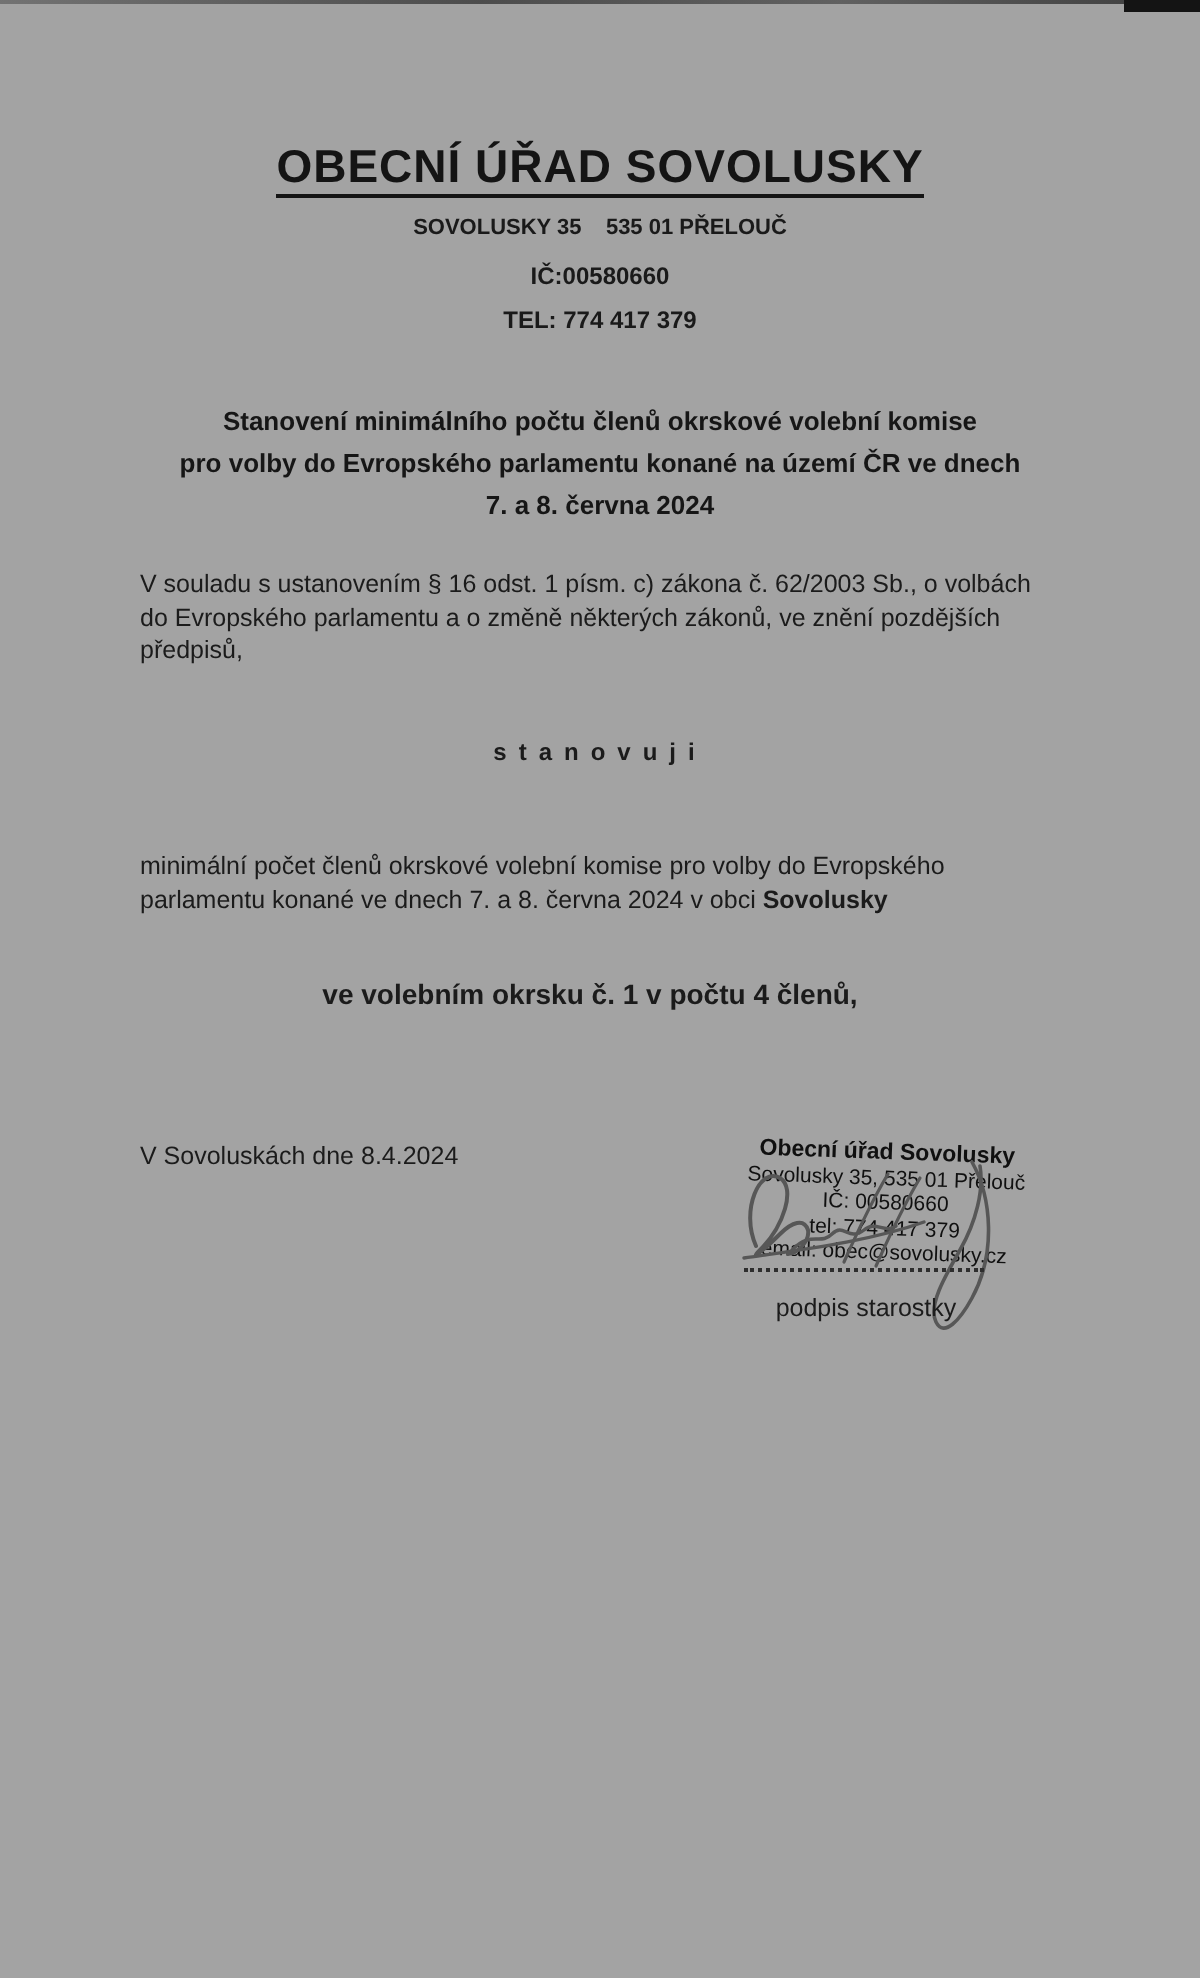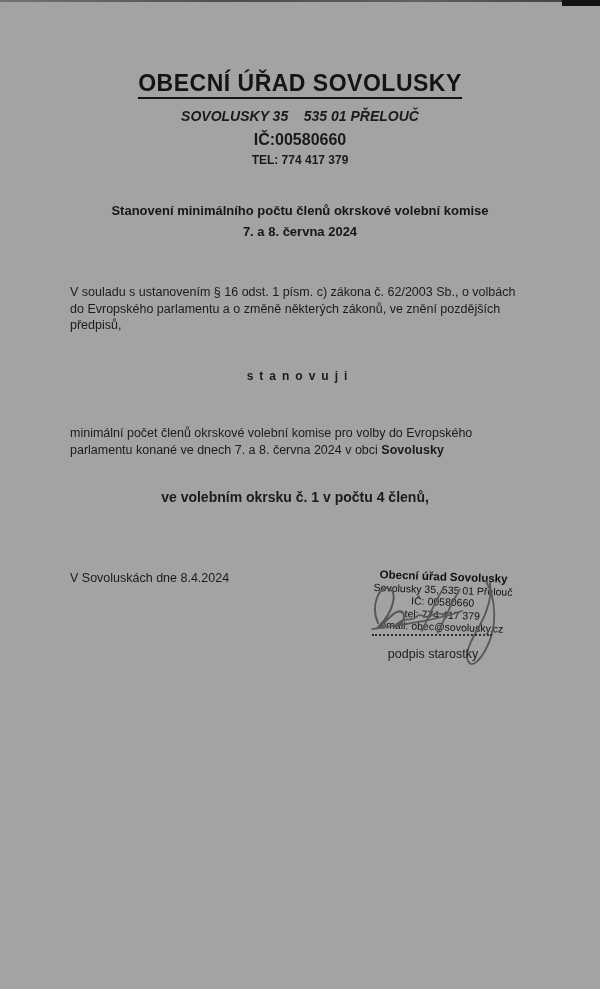--- a/index.html
+++ b/index.html
@@ -47,22 +47,22 @@
     padding-bottom: 1px;
   }
   .letterhead-line {
     position: absolute;
     left: 0;
     width: 100%;
     text-align: center;
     font-weight: bold;
     color: #1a1a1a;
   }
-  .office-address { top: 108px; font-size: 14px; white-space: pre; font-style: italic; }
-  .office-ic      { top: 131px; font-size: 16px; }
+  .office-address { top: 108px; font-size: 11px; white-space: pre; }
+  .office-ic      { top: 131px; font-size: 12px; }
   .office-tel     { top: 153px; font-size: 12px; }
   
   .subject {
     position: absolute;
     top: 200px; left: 40px;
     width: 520px;
     text-align: center;
     font-size: 13px;
     font-weight: bold;
     line-height: 21px;
@@ -167,20 +167,21 @@
   <div class="scan-edge"></div>
   <div class="scan-corner"></div>
 
   <h1 class="office-title"><span>OBECNÍ ÚŘAD SOVOLUSKY</span></h1>
   <div class="letterhead-line office-address">SOVOLUSKY 35    535 01 PŘELOUČ</div>
   <div class="letterhead-line office-ic">IČ:00580660</div>
   <div class="letterhead-line office-tel">TEL: 774 417 379</div>
 
   <div class="subject">
     <div>Stanovení minimálního počtu členů okrskové volební komise</div>
+    <div>pro volby do Evropského parlamentu konané na území ČR ve dnech</div>
     <div>7. a 8. června 2024</div>
   </div>
 
   <p class="intro">V souladu s ustanovením § 16 odst. 1 písm. c) zákona č. 62/2003 Sb., o volbách do Evropského parlamentu a o změně některých zákonů, ve znění pozdějších předpisů,</p>
 
   <div class="stanovuji">stanovuji</div>
 
   <p class="decision"><span>minimální počet členů okrskové volební komise pro volby do Evropského parlamentu konané ve dnech 7. a 8. června 2024 v obci </span><strong>Sovolusky</strong></p>
 
   <div class="district">ve volebním okrsku č. 1 v počtu 4 členů,</div>

